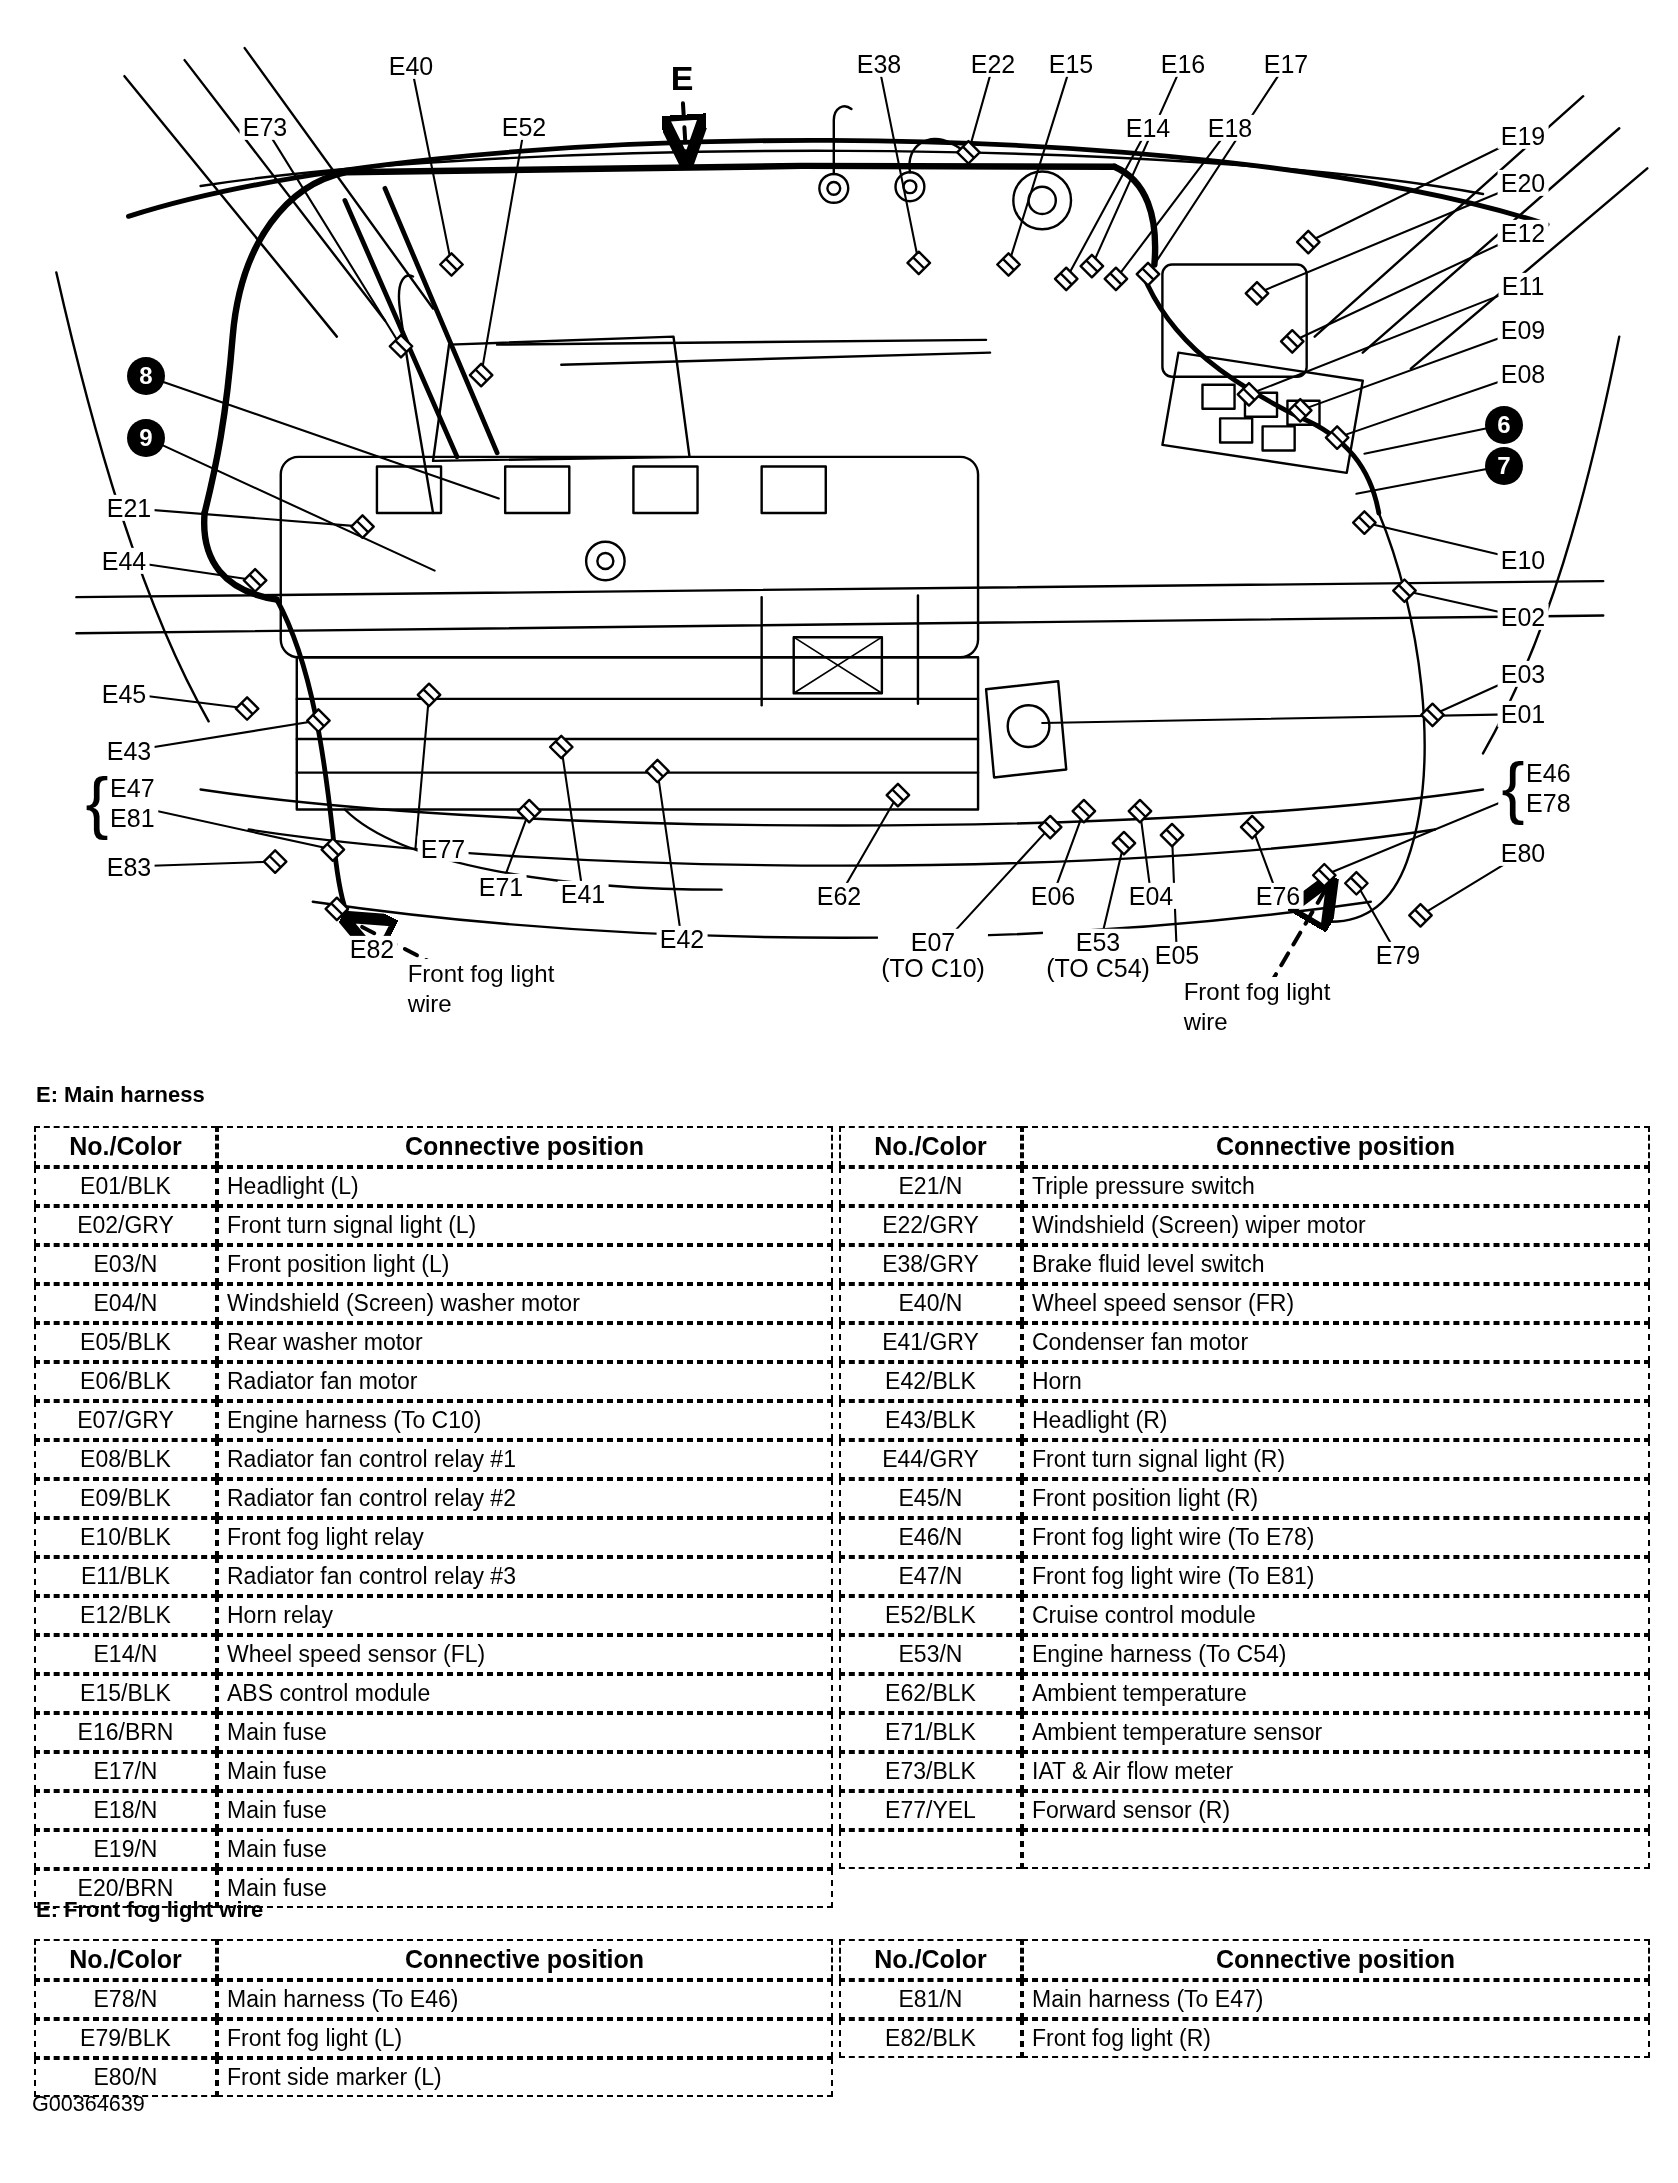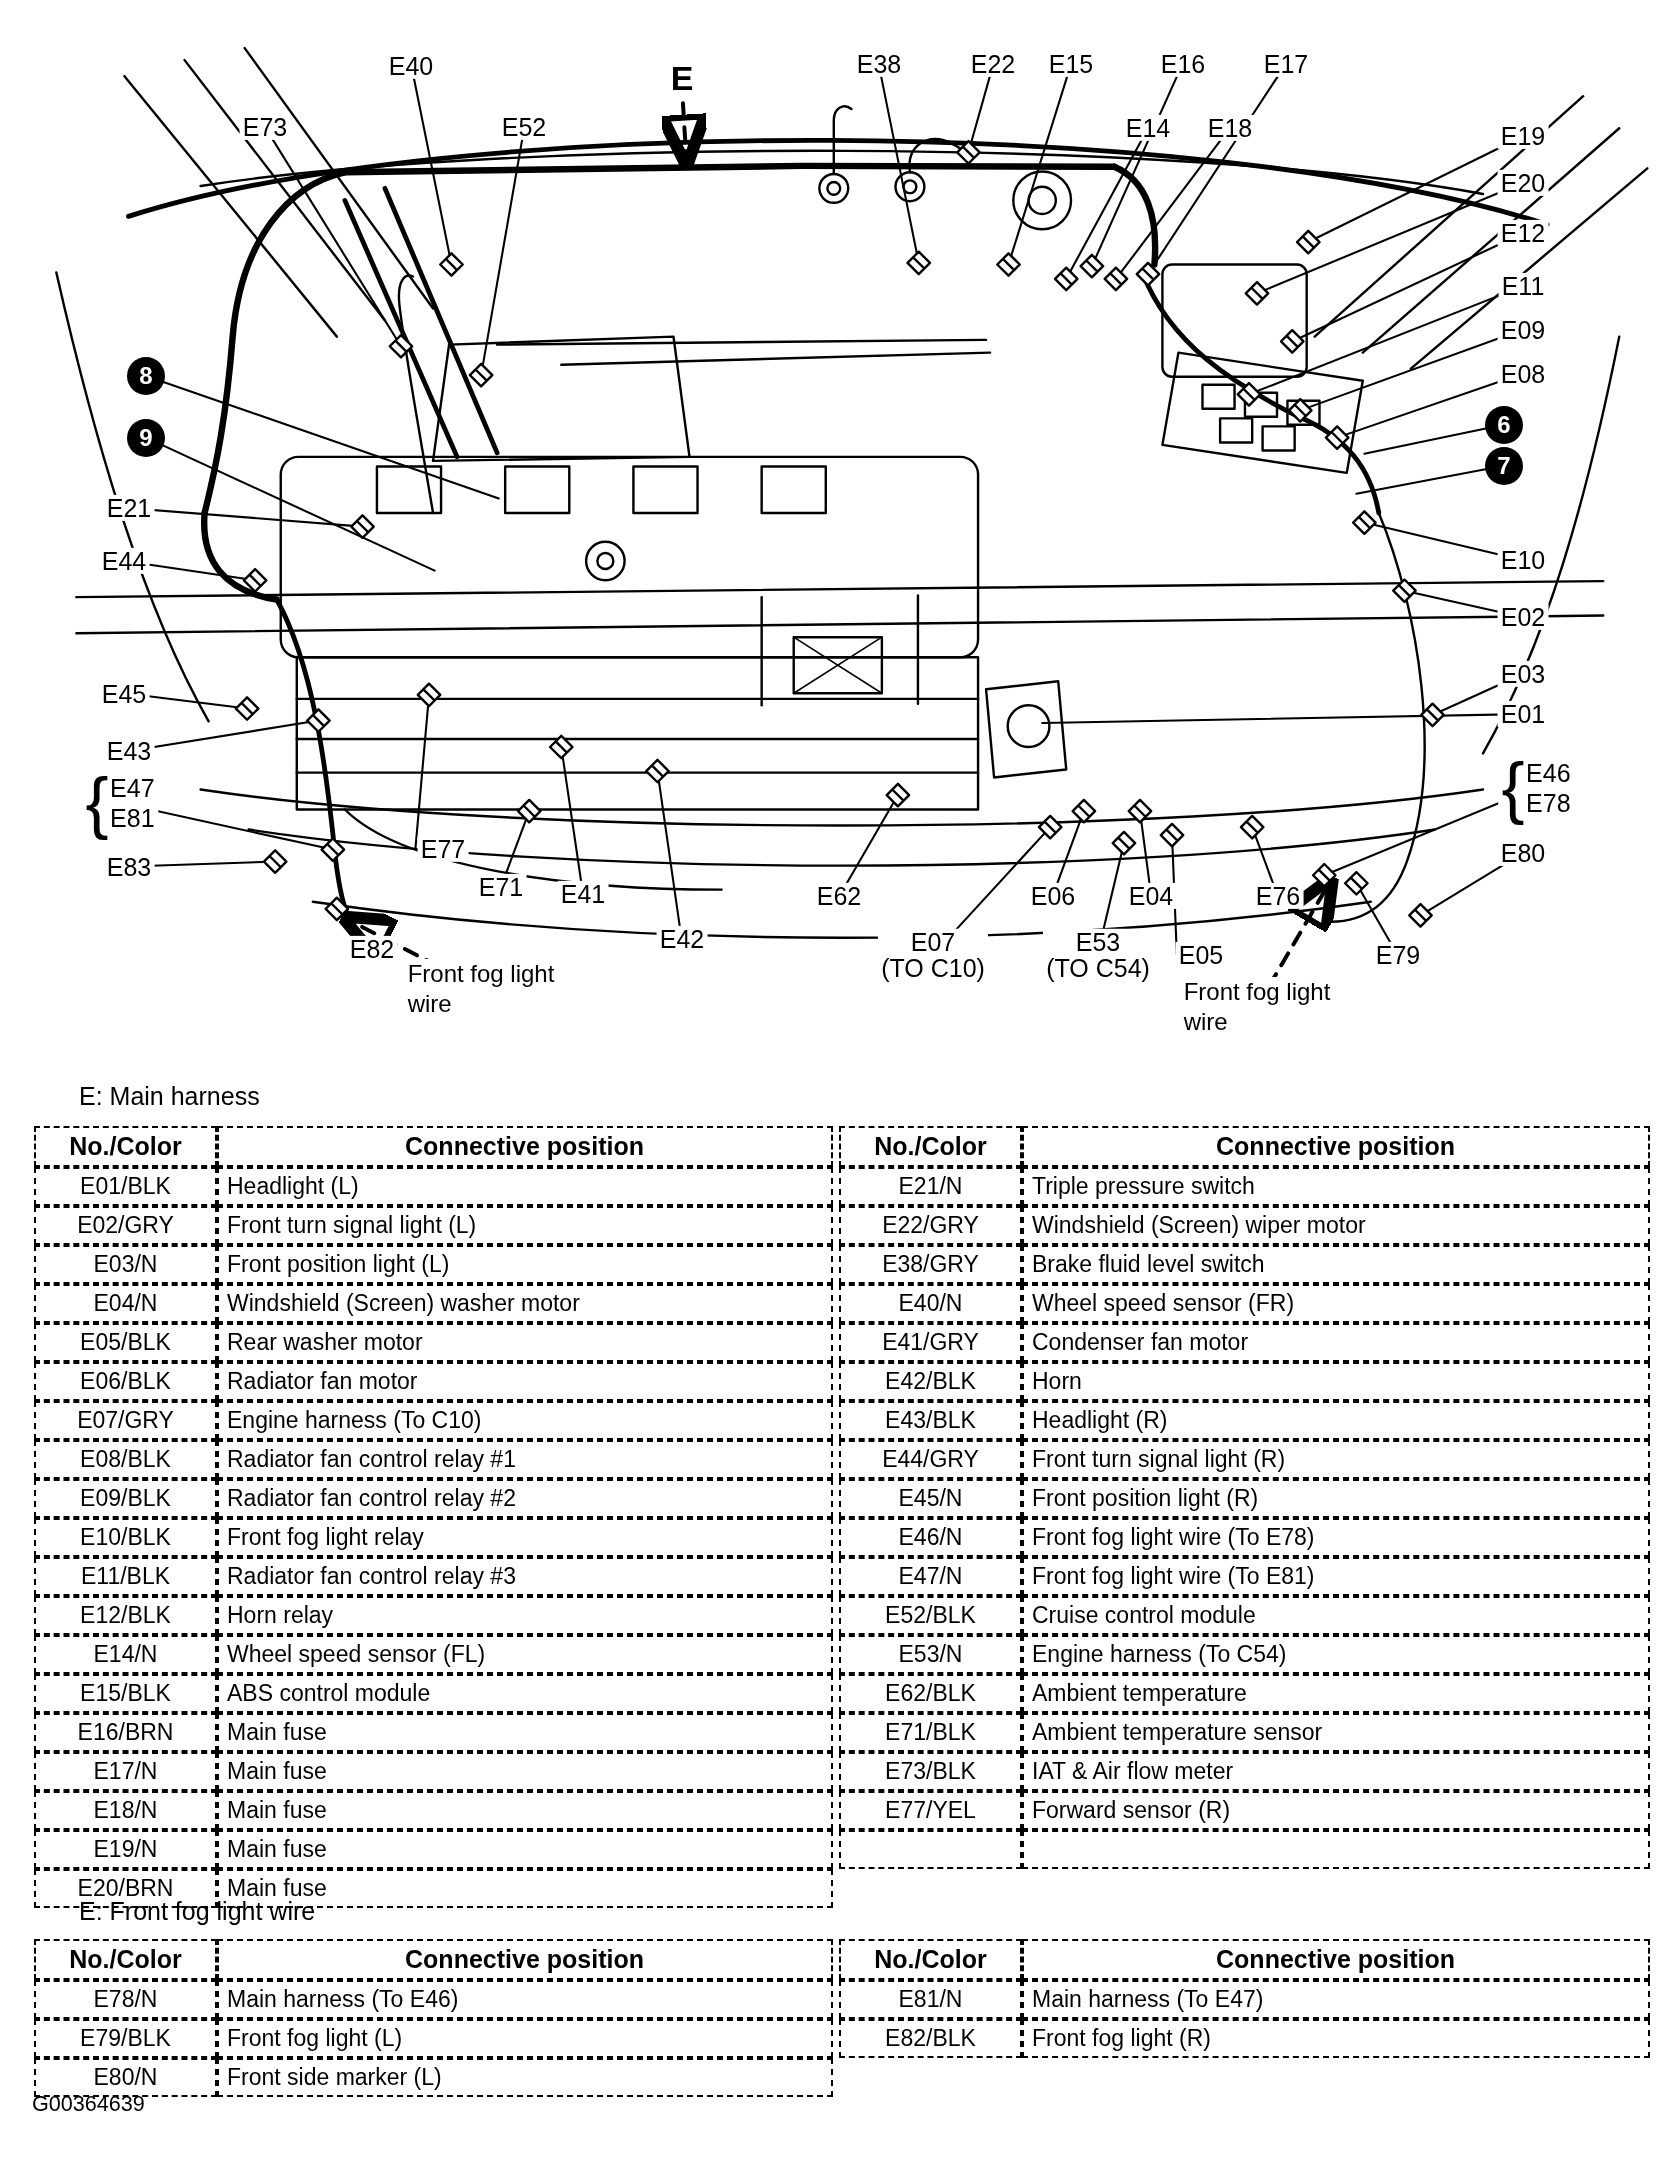--- a/index.html
+++ b/index.html
@@ -16,21 +16,21 @@
   .callout{position:absolute;transform:translate(-50%,-50%);background:#fff;
       padding:0 3.2px;font-size:25px;line-height:1.05;white-space:nowrap;z-index:5;}
   .callout.section{font-size:34px;font-weight:bold;}
   .callout.circle{width:38px;height:38px;background:#000;color:#fff;border-radius:50%;
       font-size:24px;font-weight:bold;text-align:center;line-height:38px;padding:0;}
   .callout.group{display:flex;align-items:center;gap:1.6px;}
   .callout.group .brace{font-size:69px;font-weight:400;line-height:.85;}
   .callout.group .stack{display:flex;flex-direction:column;gap:3.2px;}
   .callout.label2,.callout.note{text-align:center;}
   .callout.note{text-align:left;font-size:24px;line-height:1.25;}
-  .sec-title{position:absolute;font-size:25px;font-weight:normal;margin-left:43px;}
+  .sec-title{position:absolute;font-size:22px;font-weight:bold;}
   .dtable{position:absolute;border-collapse:separate;border-spacing:0;table-layout:fixed;}
   .dtable th,.dtable td{border:2.4px dashed #000;font-size:23px;height:33px;
       overflow:hidden;white-space:nowrap;}
   .dtable th{font-weight:bold;text-align:center;height:35px;font-size:25px;}
   .dtable td.c1{text-align:center;}
   .dtable td.c2,.dtable th.h2{padding-left:8px;}
   .dtable th.h2{padding-left:0;}
   .dtable td.c2{text-align:left;}
   #footer-code{position:absolute;left:32px;top:2091px;font-size:21.6px;}
 </style>
@@ -268,21 +268,21 @@
       <div class="callout label2" style="left: 933px; top: 955px;">
         <div>E07</div>
         <div>(TO C10)</div>
       </div>
       <div class="callout " style="left: 1053px; top: 896px;">E06</div>
       <div class="callout " style="left: 1151px; top: 896px;">E04</div>
       <div class="callout label2" style="left: 1098px; top: 955px;">
         <div>E53</div>
         <div>(TO C54)</div>
       </div>
-      <div class="callout " style="left: 1177px; top: 955px; margin-left: 24px;">E05</div>
+      <div class="callout " style="left: 1177px; top: 955px;">E05</div>
       <div class="callout " style="left: 1278px; top: 896px;">E76</div>
       <div class="callout " style="left: 1398px; top: 955px;">E79</div>
       <div class="callout note" style="left: 481px; top: 989px;">
         <div>Front fog light</div>
         <div>wire</div>
       </div>
       <div class="callout note" style="left: 1257px; top: 1007px;">
         <div>Front fog light</div>
         <div>wire</div>
       </div>

